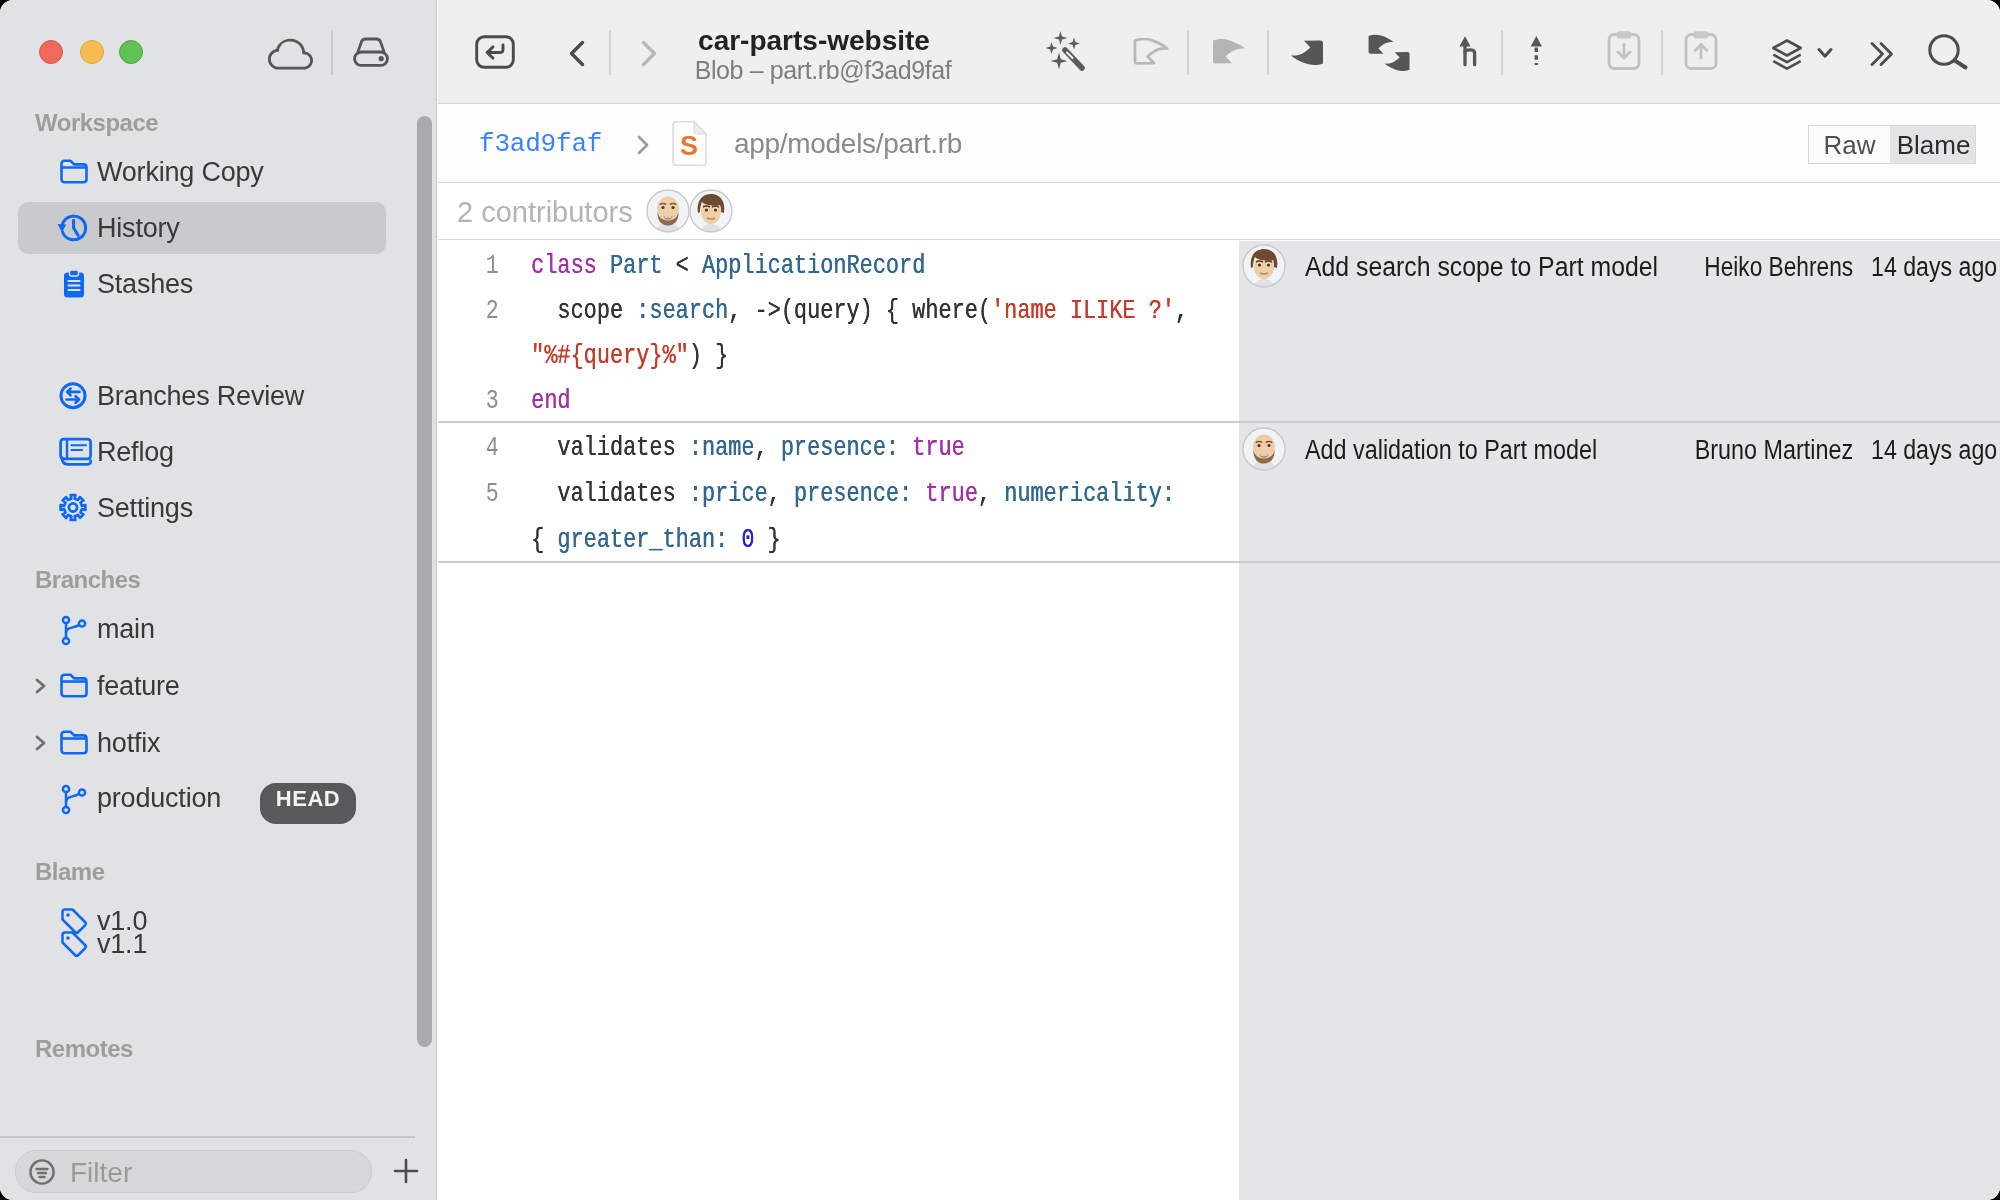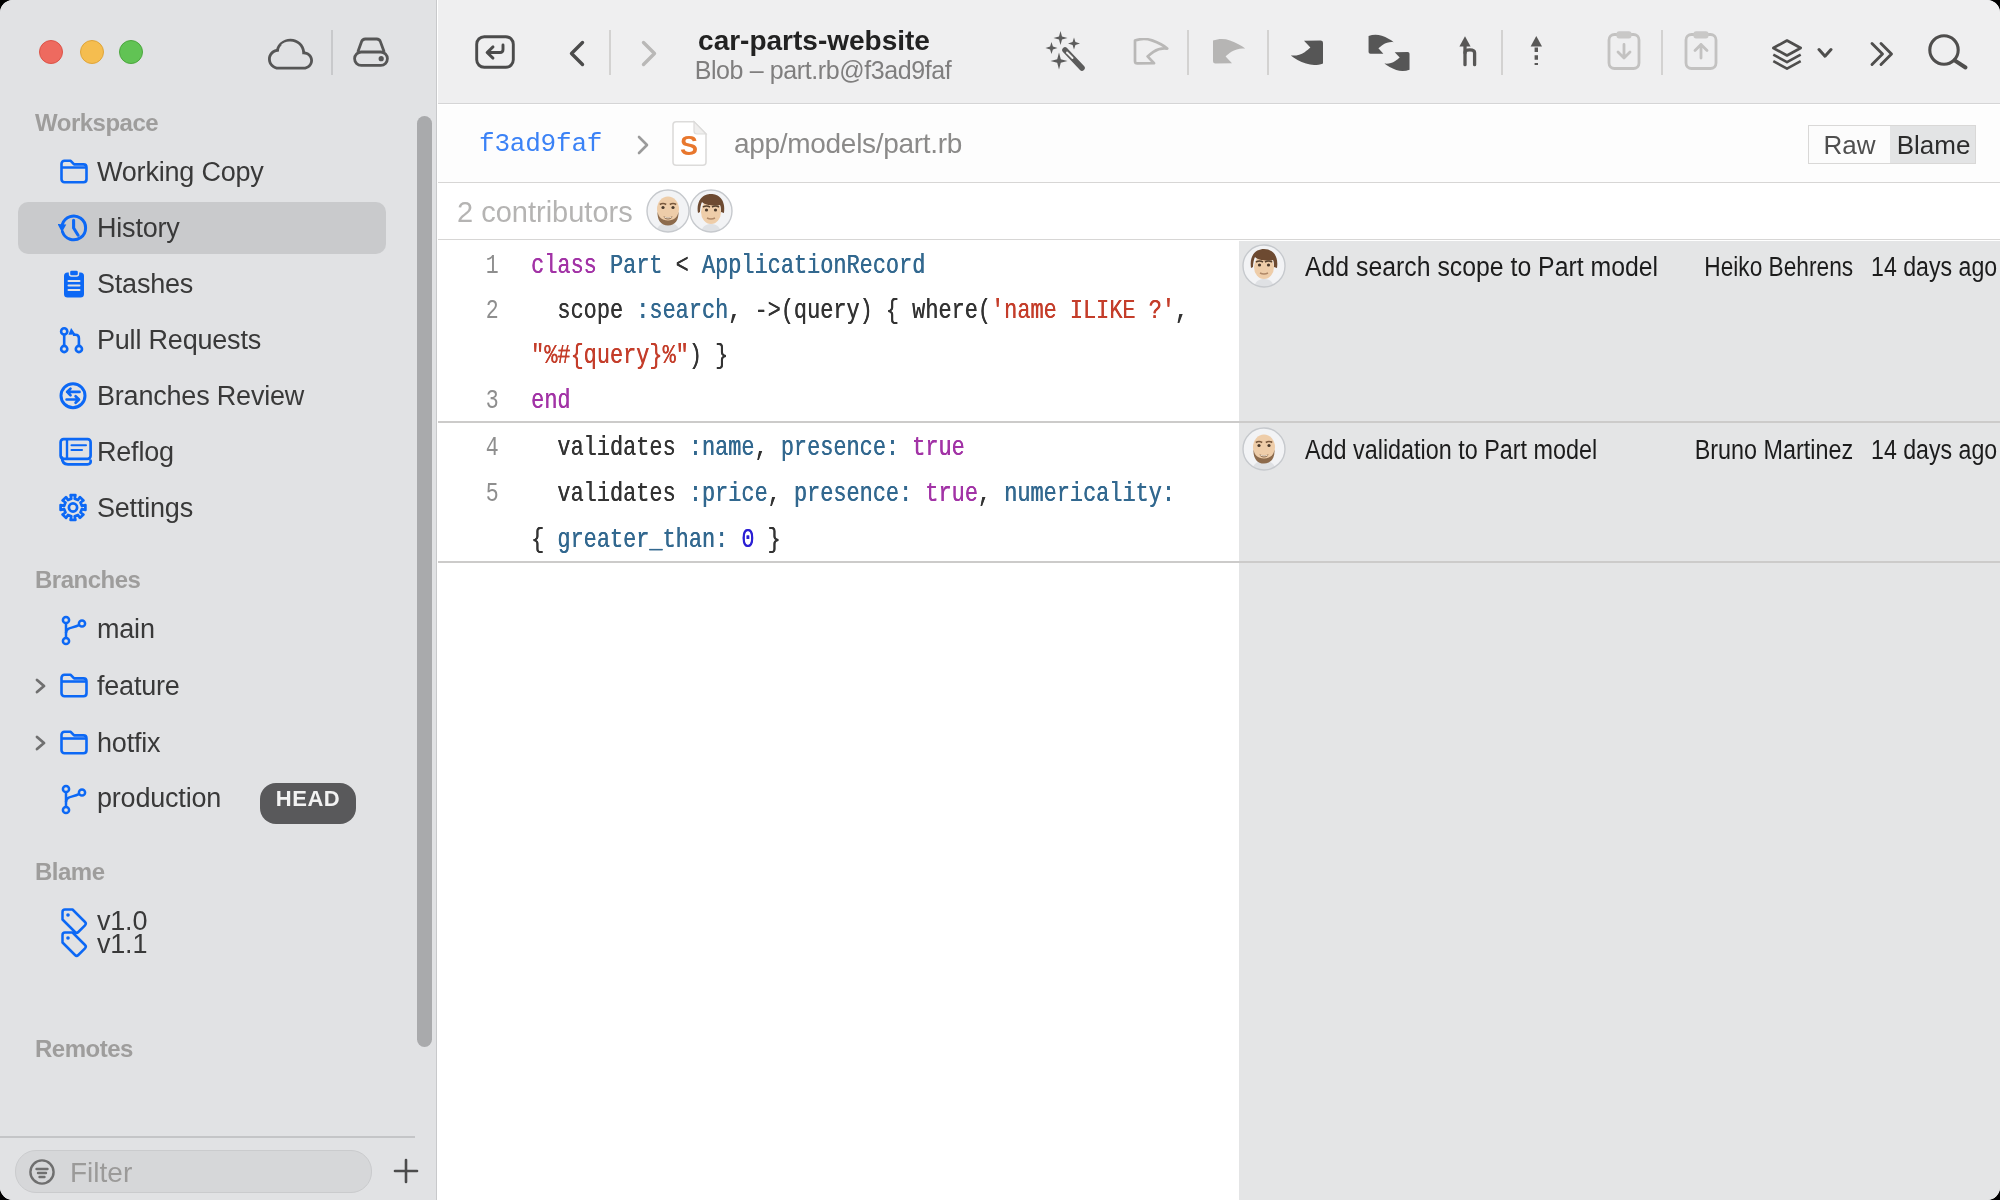--- a/index.html
+++ b/index.html
@@ -128,33 +128,20 @@
         <rect x="11.5" y="2" width="9" height="6" rx="2" fill="#0c68f5" stroke="#e1e2e4" stroke-width="1.4"></rect>
         <g stroke="#e1e2e4" stroke-width="2" stroke-linecap="round">
           <line x1="10.5" y1="13" x2="21.5" y2="13"></line>
           <line x1="10.5" y1="17.5" x2="21.5" y2="17.5"></line>
           <line x1="10.5" y1="22" x2="21.5" y2="22"></line>
         </g>
       </svg>
       <div class="rtext">Stashes</div>
     </div>
 
-    <div class="row" style="top:312px;">
-      <svg class="ricon" viewBox="0 0 32 32">
-        <g fill="none" stroke="#0c68f5" stroke-width="2.6">
-          <circle cx="6.2" cy="7.4" r="3.1"></circle>
-          <circle cx="6.2" cy="25.0" r="3.1"></circle>
-          <circle cx="20.9" cy="25.0" r="3.1"></circle>
-          <line x1="6.2" y1="10.7" x2="6.2" y2="21.7"></line>
-          <path d="M20.9 21.7 V14.2 Q20.9 10.7 17.4 10.7 H14.9"></path>
-        </g>
-        <path d="M-4.6 0 L1.4 -3.9 L1.4 3.9 Z" fill="#0c68f5" transform="translate(14.2,8.0) rotate(-35)"></path>
-      </svg>
-      <div class="rtext">Pull Requests</div>
-    </div>
 
     <div class="row" style="top:368px;">
       <svg class="ricon" viewBox="0 0 32 32">
         <circle cx="15" cy="15.7" r="12" fill="none" stroke="#0c68f5" stroke-width="3"></circle>
         <g fill="none" stroke="#0c68f5" stroke-width="2.7" stroke-linecap="round" stroke-linejoin="round">
           <path d="M21.5 11.9 h-12.3 m3.3 -3.3 l-3.4 3.3 l3.4 3.3"></path>
           <path d="M8.6 19.5 h12.3 m-3.3 -3.3 l3.4 3.3 l-3.4 3.3"></path>
         </g>
       </svg>
       <div class="rtext">Branches Review</div>

